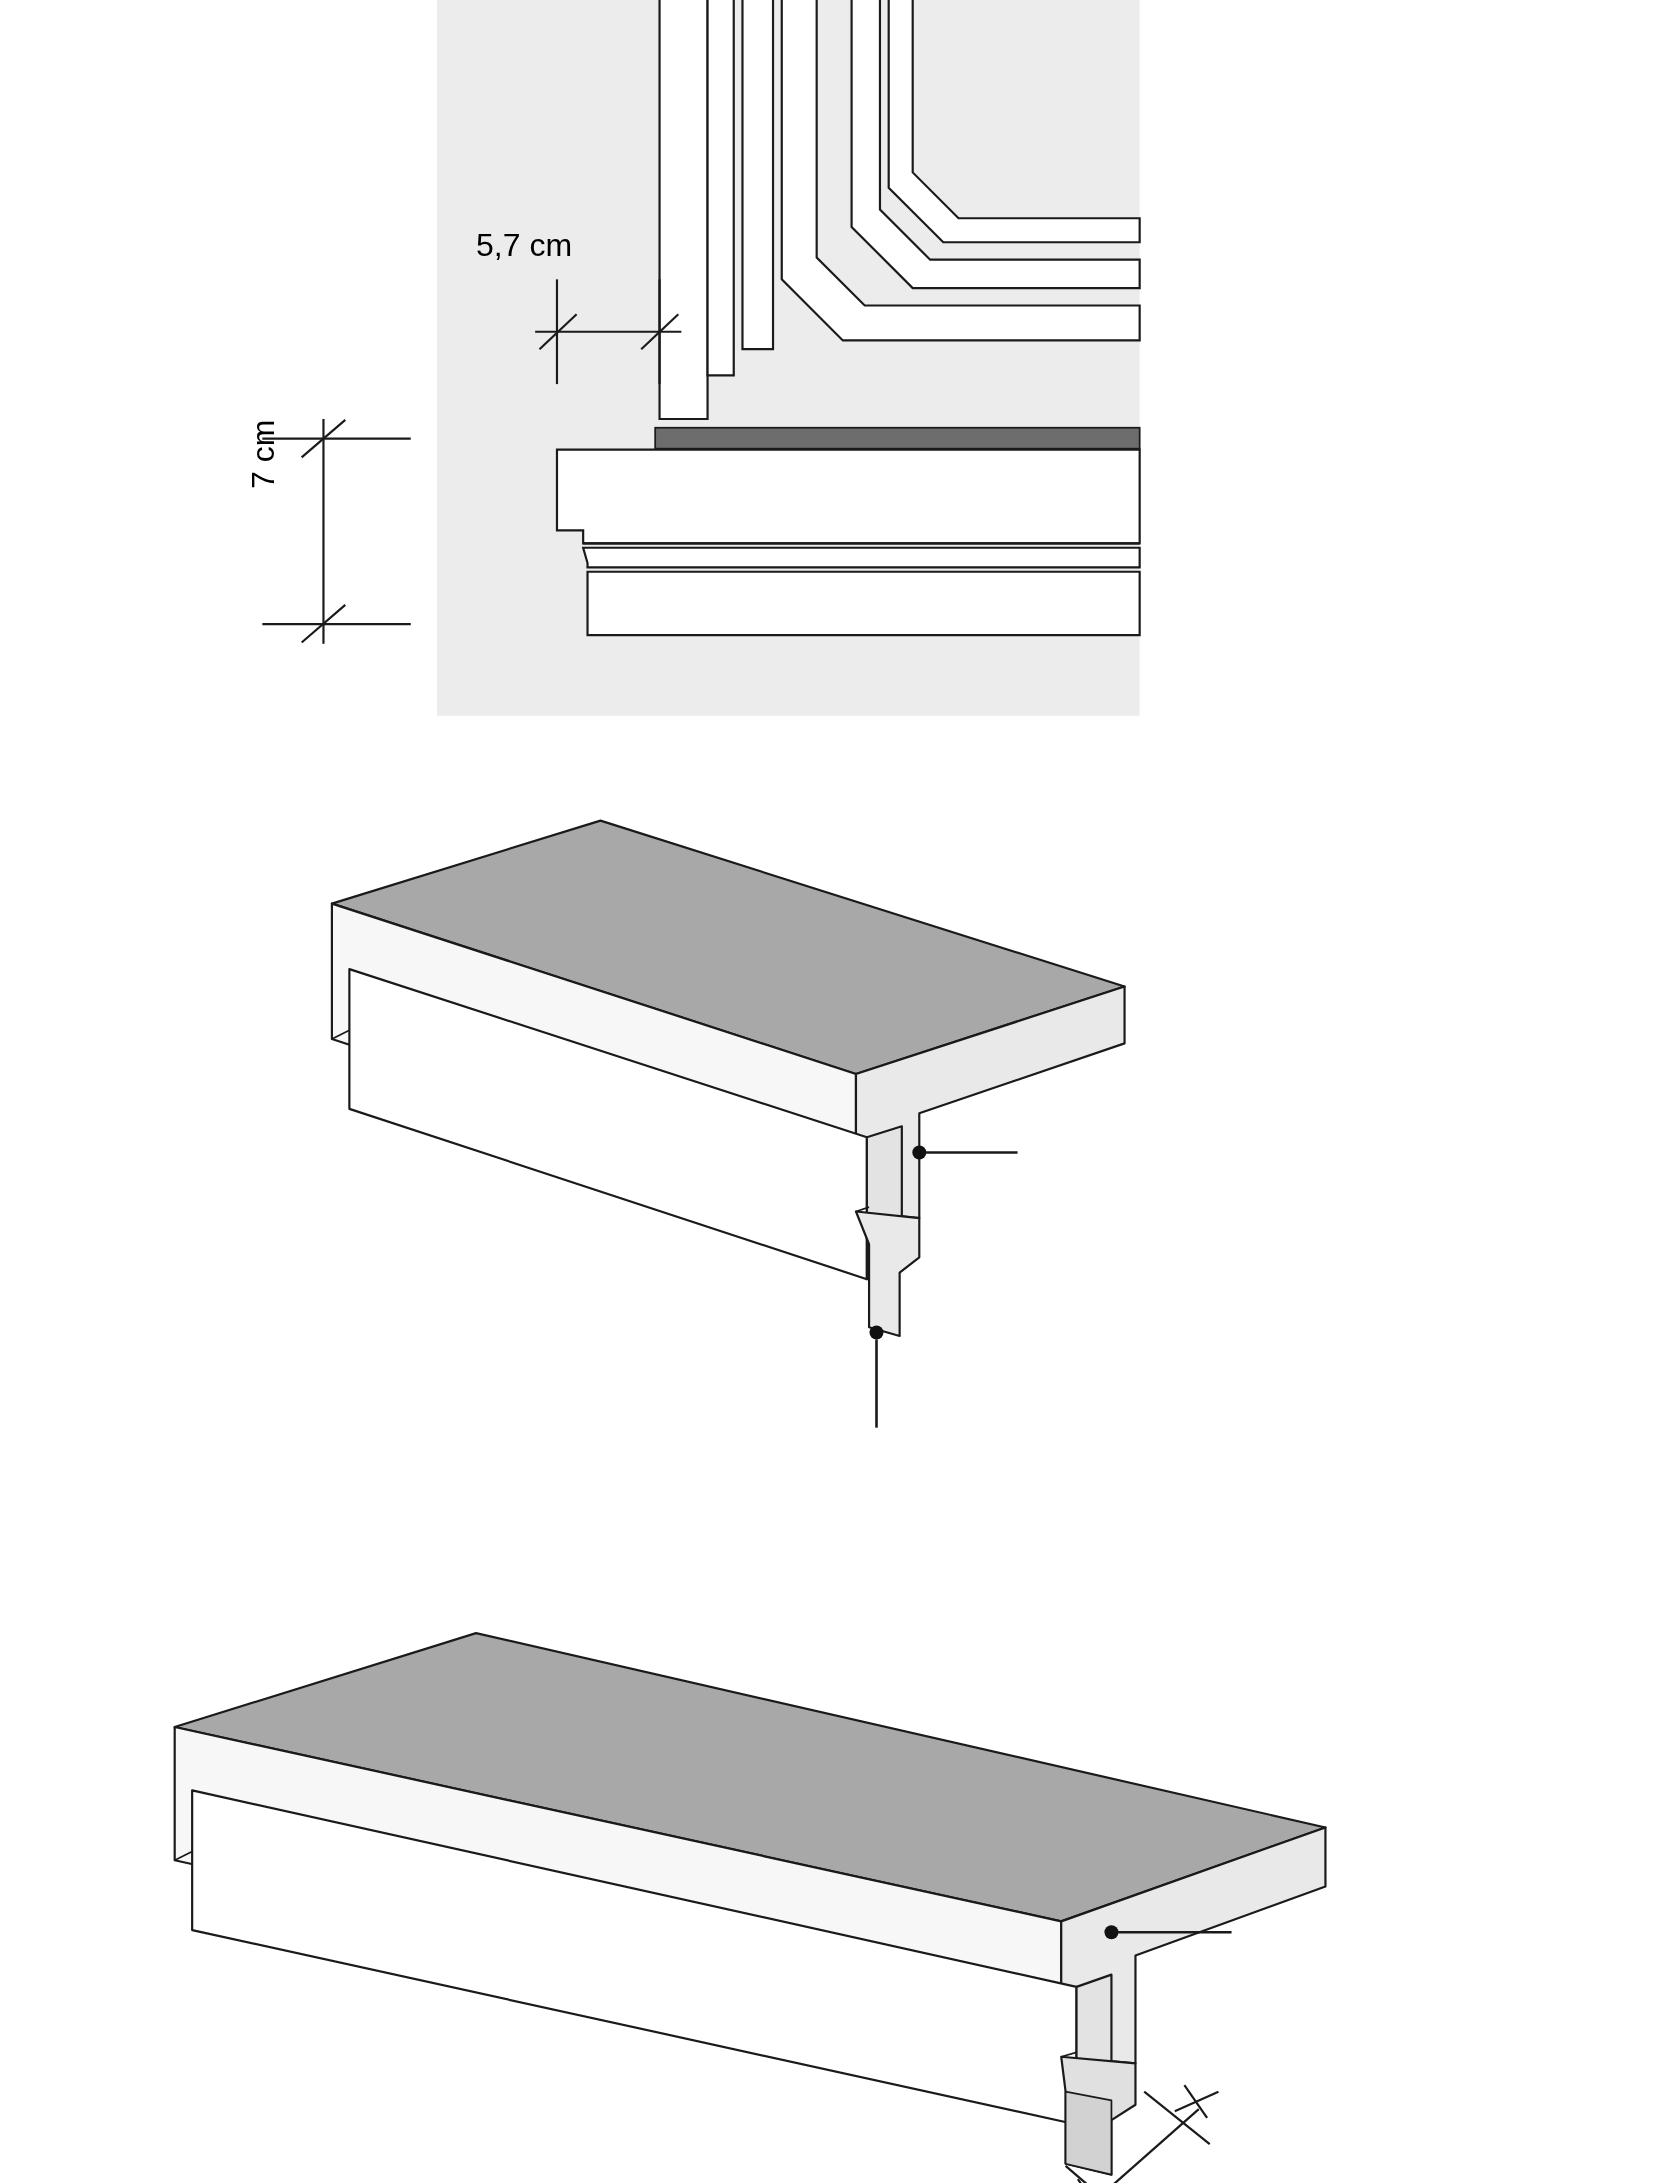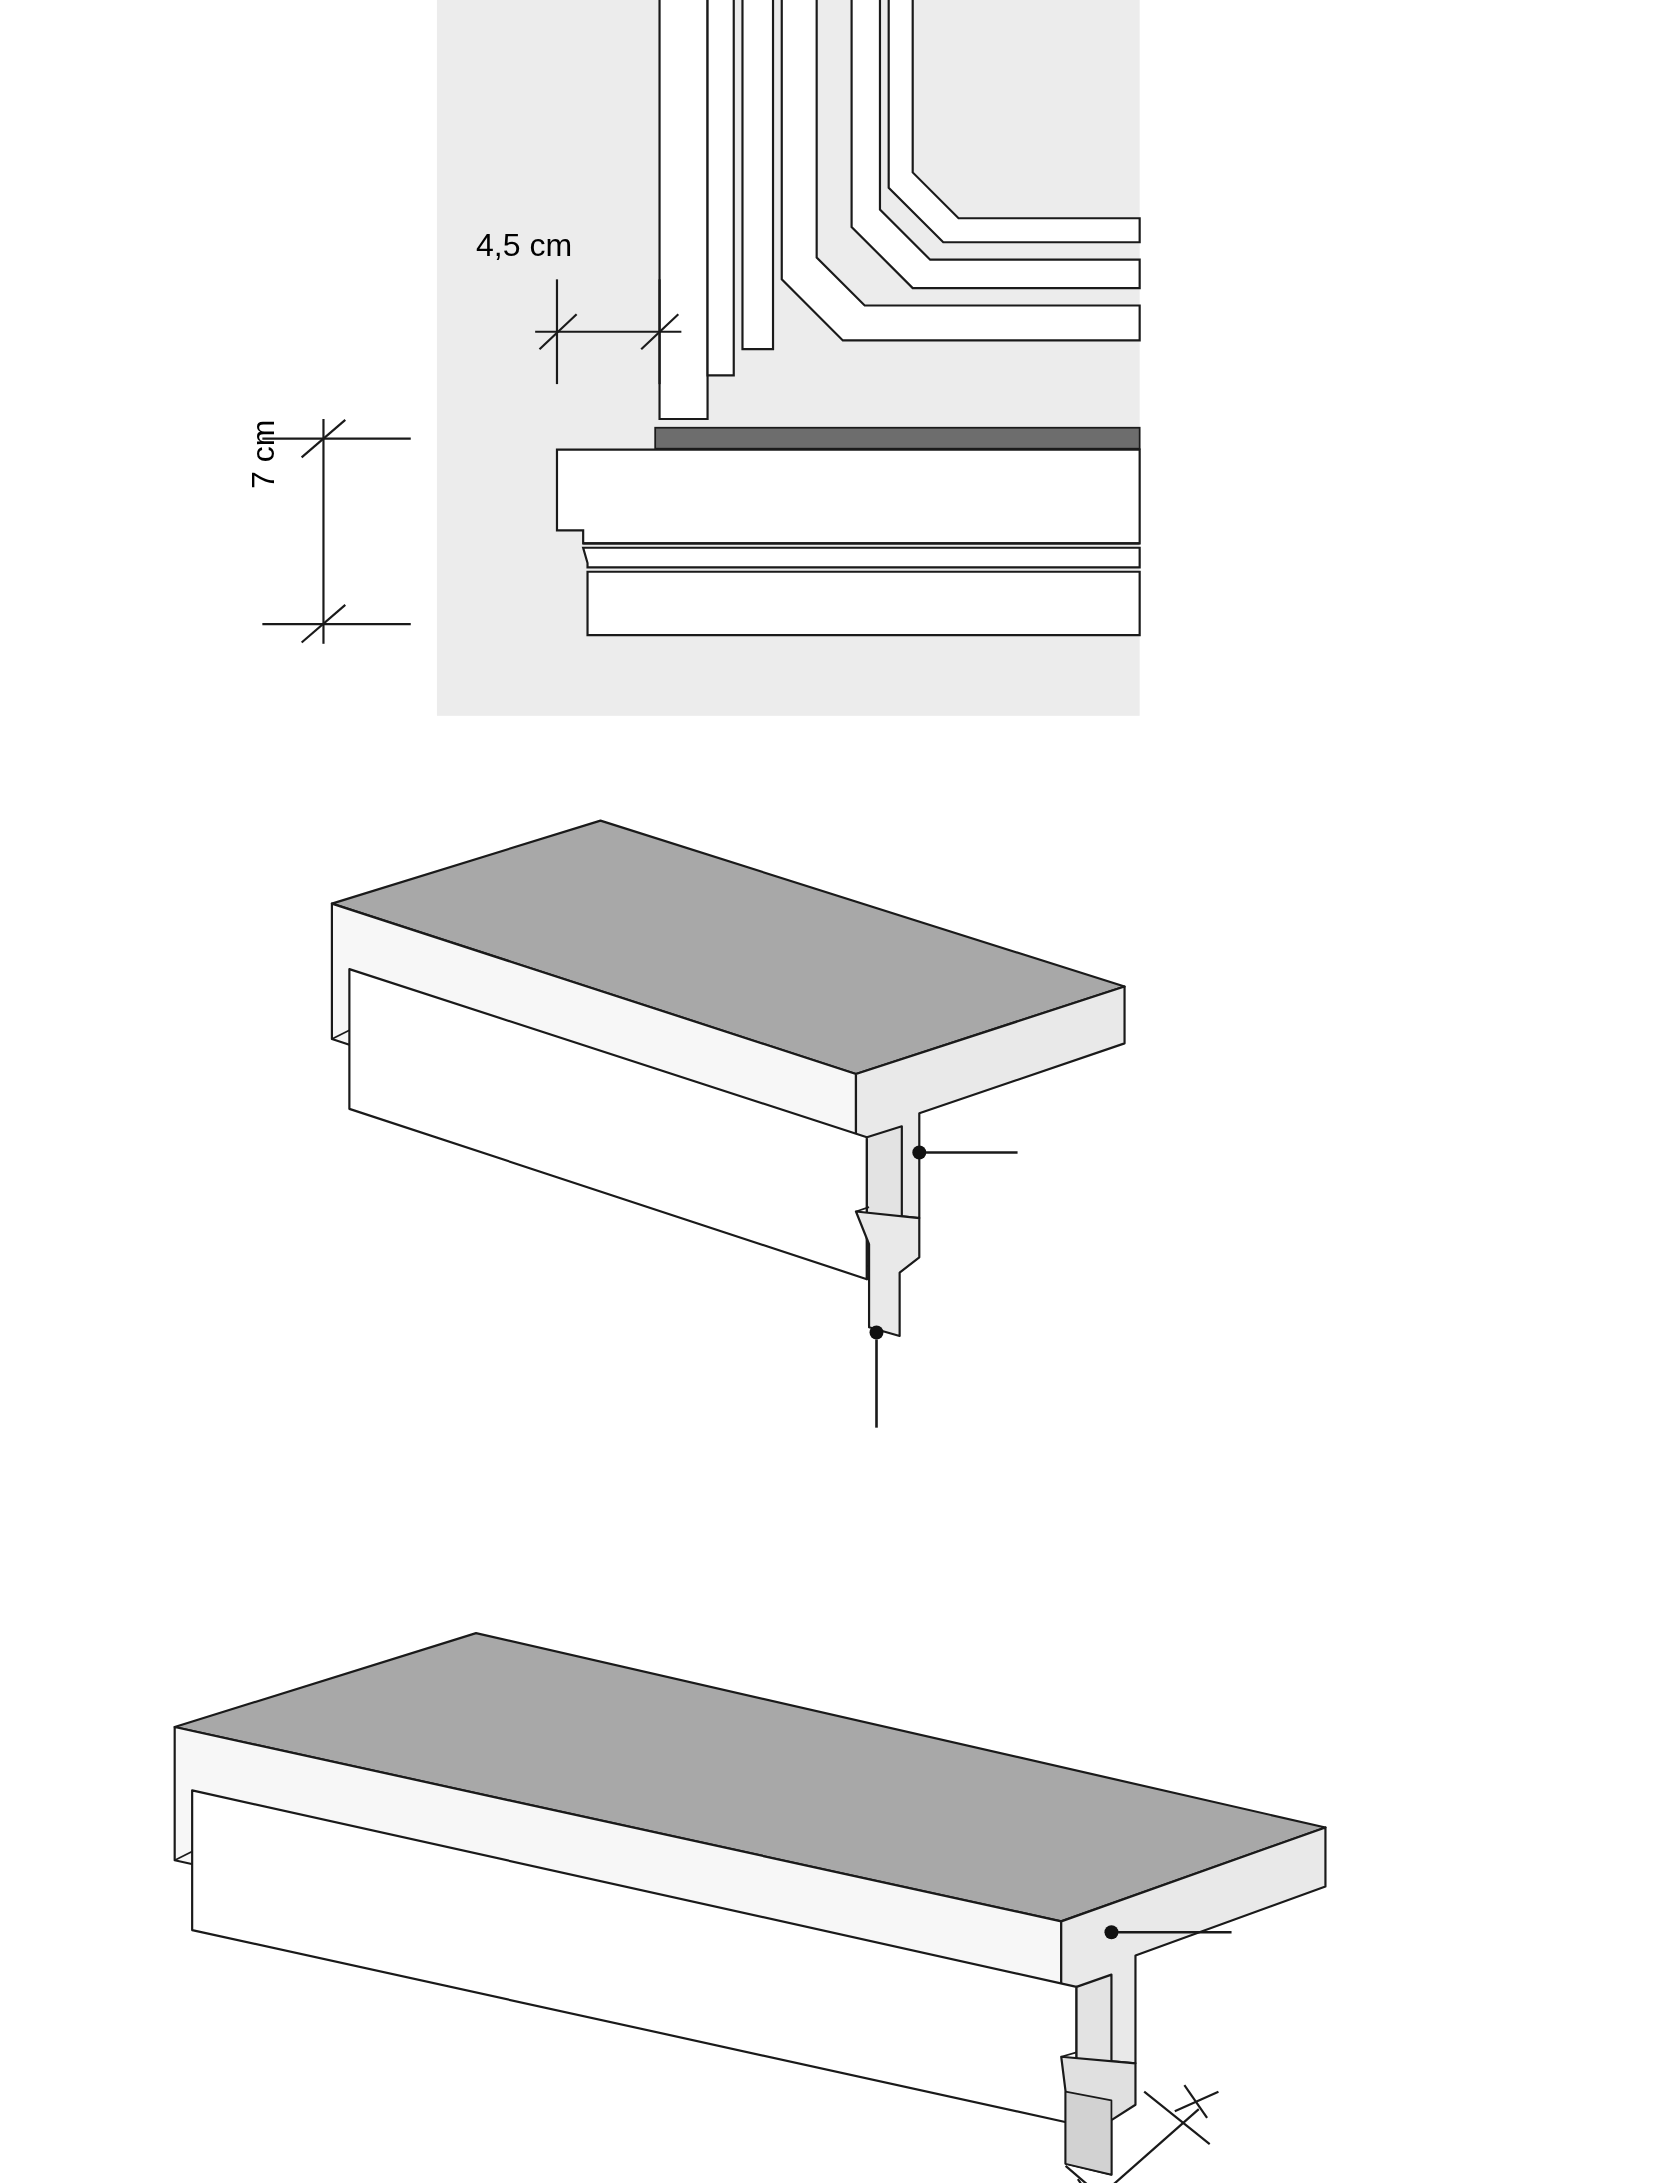--- a/index.html
+++ b/index.html
@@ -100,21 +100,21 @@
 
       <g stroke="#1a1a1a" stroke-width="5" fill="none">
         <line x1="600" y1="1005" x2="940" y2="1005"></line>
         <line x1="600" y1="1430" x2="940" y2="1430"></line>
         <line x1="740" y1="960" x2="740" y2="1475"></line>
         <line x1="690" y1="1048" x2="790" y2="962"></line>
         <line x1="690" y1="1472" x2="790" y2="1386"></line>
       </g>
     </svg>
 
-    <div class="lbl lbl-dim-45">4,5 cm</div>
+    <div class="lbl lbl-dim-45">5,7 cm</div>
     <div class="lbl lbl-dim-7">7 cm</div>
   </div>
 
   <div class="fig" id="fig-iso1">
     <svg width="1677" height="856" viewBox="0 0 3840 1960" xmlns="http://www.w3.org/2000/svg">
       <g stroke="#1a1a1a" stroke-width="5" stroke-linejoin="round">
 
         <path d="M1375,180 L760,370 L1960,760 L2575,560 Z" fill="#a8a8a8"></path>
 
         <path d="M760,370 L760,680 L1960,1075 L1960,760 Z" fill="#f7f7f7"></path>

